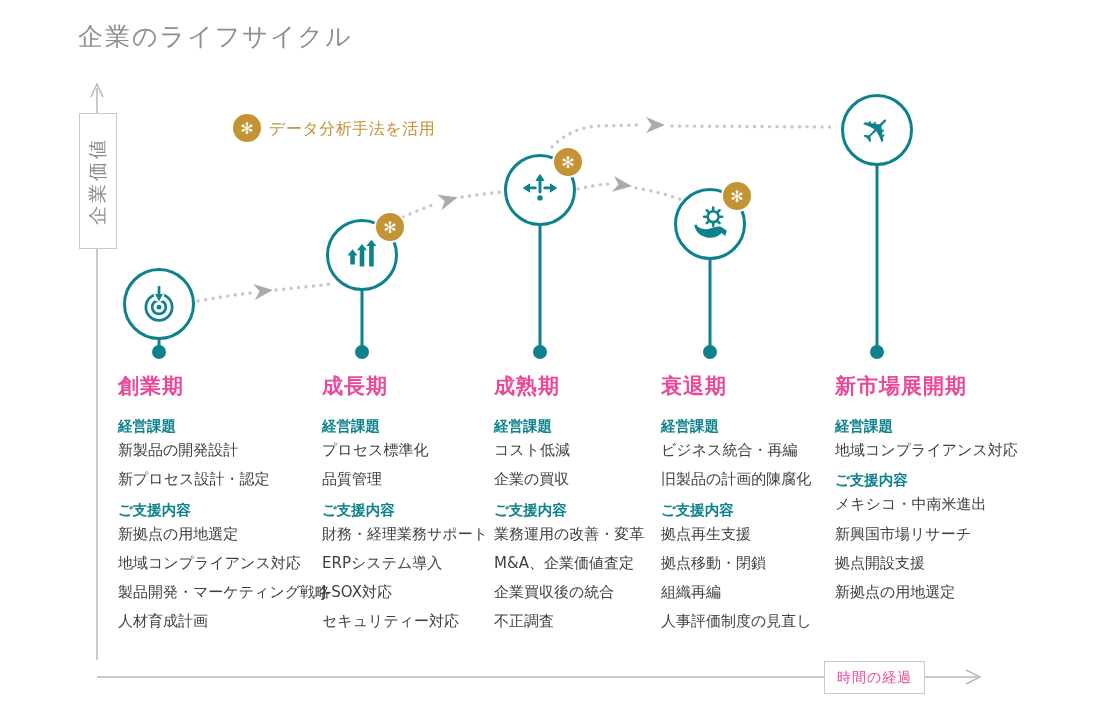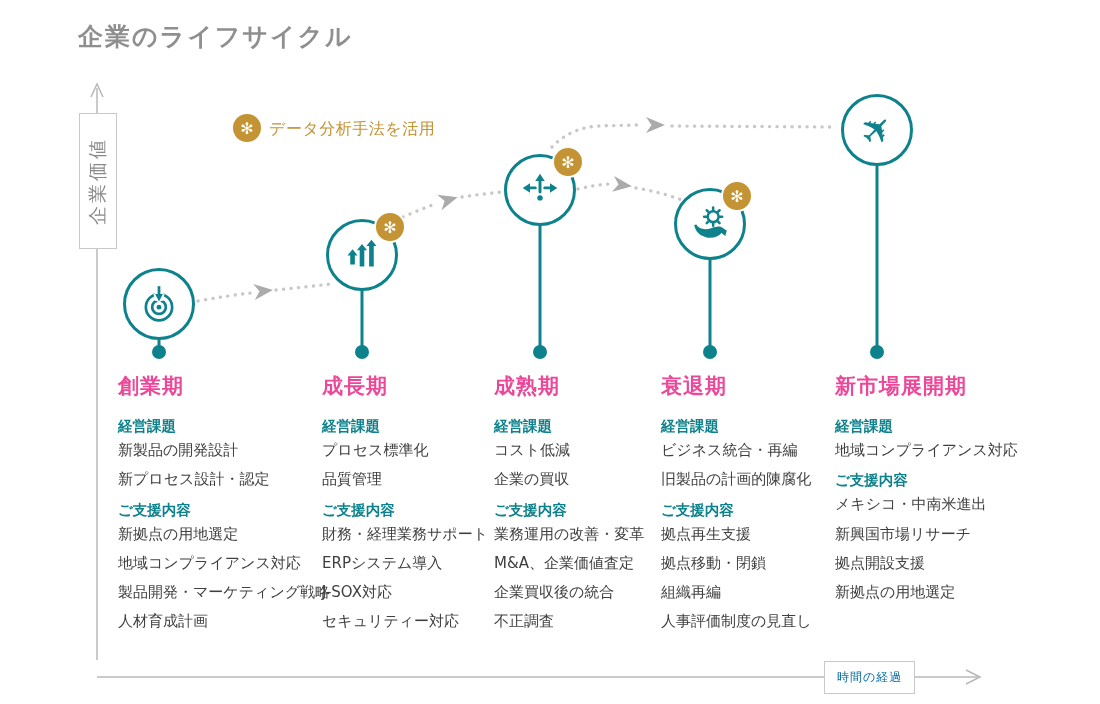--- a/index.html
+++ b/index.html
@@ -2,37 +2,37 @@
 <html><head>
 <meta charset="utf-8">
 <style>
   html,body { margin:0; padding:0; background:#fff; }
   .canvas {
     position:relative; width:1100px; height:704px; background:#ffffff;
     font-family:"DejaVu Sans","Liberation Sans",sans-serif; overflow:hidden;
   }
   .page-title {
     position:absolute; left:78px; top:20px;
-    font-size:25px; font-weight:bold; color:#8f8f8f; letter-spacing:2px;
+    font-size:25px; font-weight:normal; color:#8f8f8f; letter-spacing:2px;
   }
   
   .y-label-box {
     position:absolute; left:79px; top:113px; width:36px; height:134px;
     border:1px solid #c9c9c9; background:#fff; z-index:3;
     display:flex; align-items:center; justify-content:center;
   }
   .y-label-box span {
     transform:rotate(-90deg); white-space:nowrap;
     font-size:19px; color:#8a8a8a; letter-spacing:3px;
   }
   .x-label-box {
     position:absolute; left:824px; top:661px; height:31px; padding:0 12px;
     border:1px solid #c9c9c9; background:#fff; z-index:3;
     display:flex; align-items:center;
-    font-size:12px; color:#0369a1; letter-spacing:1px;
+    font-size:14px; color:#ec4899; letter-spacing:1px;
   }
   
   .overlay { position:absolute; left:0; top:0; z-index:1; }
   
   .legend-badge {
     position:absolute; left:233px; top:114px; width:28px; height:28px;
     border-radius:50%; background:#C39334; color:#fff; z-index:2;
     display:flex; align-items:center; justify-content:center; font-size:16px;
   }
   .legend-text {

